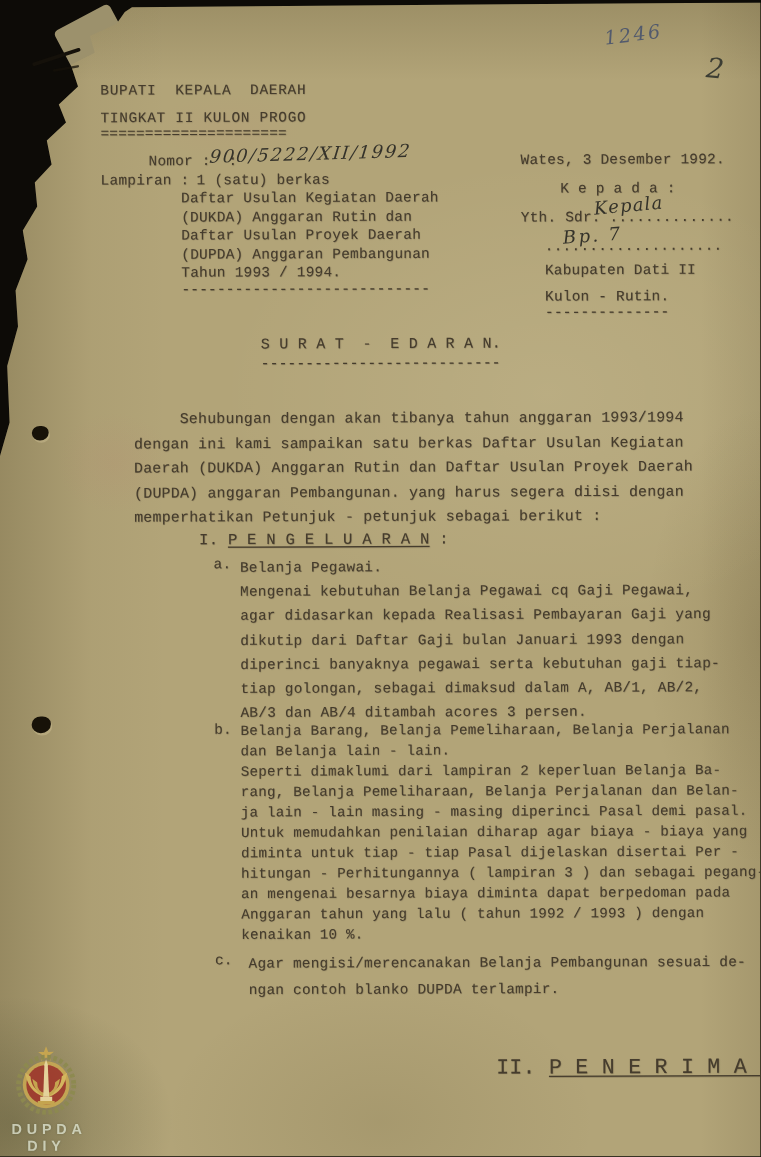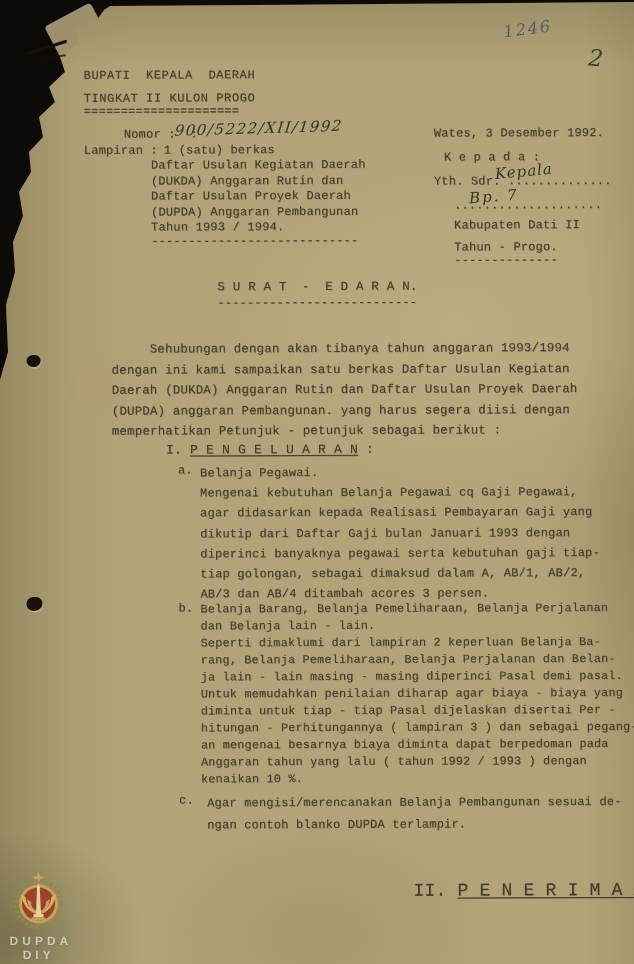--- a/index.html
+++ b/index.html
@@ -65,27 +65,27 @@
       <div class="typed" style="left:85px;top:143px;">Lampiran :</div>
       <div class="typed" style="left:165px;top:143px;">1 (satu) berkas</div>
       <div class="typed" style="left:152px;top:158px;line-height:15.6px;">Daftar Usulan Kegiatan Daerah
 (DUKDA) Anggaran Rutin dan
 Daftar Usulan Proyek Daerah
 (DUPDA) Anggaran Pembangunan
 Tahun 1993 / 1994.</div>
       <div class="typed rule" style="left:152px;top:234px;">----------------------------</div>
 
       <div class="typed" style="left:435px;top:127px;">Wates, 3 Desember 1992.</div>
-      <div class="typed" style="left:445px;top:151px;">K e p a d a :</div>
+      <div class="typed" style="left:468px;top:151px;">K e p a d a :</div>
       <div class="typed" style="left:435px;top:175px;">Yth. Sdr. ..............</div>
       <div class="hand" style="left:496px;top:163px;font-size:15px;letter-spacing:1px;transform:rotate(-5deg);">Kepala</div>
       <div class="typed" style="left:455px;top:199px;">....................</div>
       <div class="hand" style="left:470px;top:188px;font-size:15px;letter-spacing:2px;transform:rotate(-4deg);">Bp. 7</div>
       <div class="typed" style="left:455px;top:219px;">Kabupaten Dati II</div>
-      <div class="typed" style="left:455px;top:241px;">Tahun - Progo.</div>
+      <div class="typed" style="left:455px;top:241px;">Kulon - Rutin.</div>
       <div class="typed rule" style="left:455px;top:254px;">--------------</div>
 
       <div class="typed" style="left:218px;top:280px;font-size:12.5px;">S U R A T  -  E D A R A N.</div>
       <div class="typed rule" style="left:218px;top:296px;">---------------------------</div>
 
       <div class="typed" style="left:112px;top:339px;font-size:12.4px;line-height:20.6px;">     Sehubungan dengan akan tibanya tahun anggaran 1993/1994
 dengan ini kami sampaikan satu berkas Daftar Usulan Kegiatan
 Daerah (DUKDA) Anggaran Rutin dan Daftar Usulan Proyek Daerah
 (DUPDA) anggaran Pembangunan. yang harus segera diisi dengan
 memperhatikan Petunjuk - petunjuk sebagai berikut :</div>

